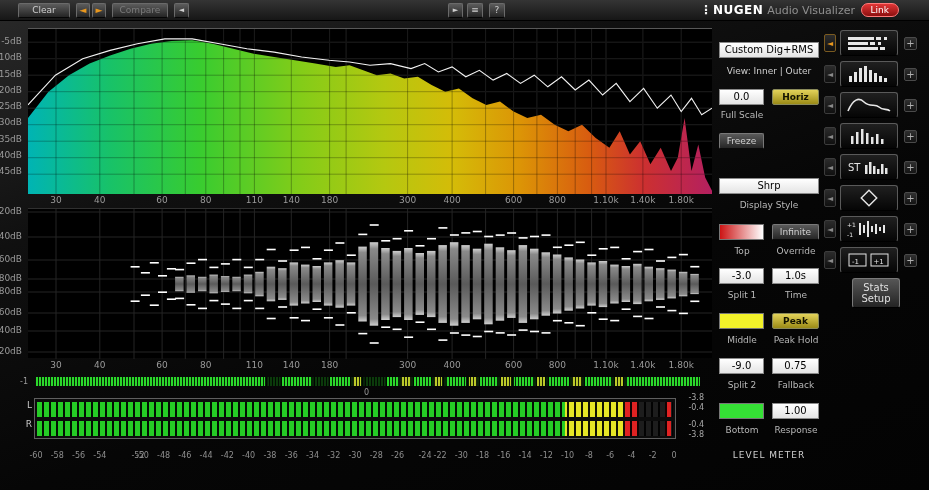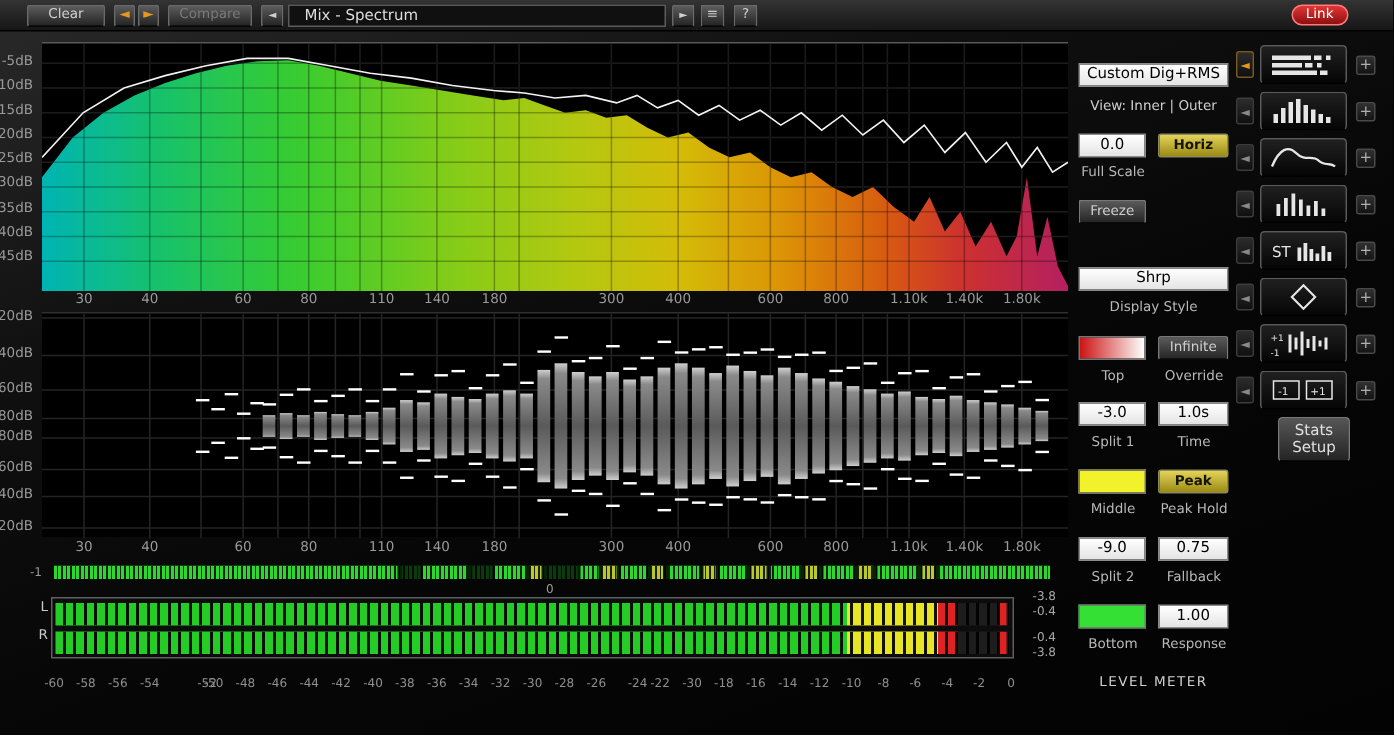--- a/index.html
+++ b/index.html
@@ -97,24 +97,24 @@
 <body>
 
 <div id="app">
 
   <div id="toolbar">
     <div class="tbtn" style="left:18px;width:52px;">Clear</div>
     <div class="tbtn" style="left:76px;width:14px;color:#e8971e;">◄</div>
     <div class="tbtn" style="left:92px;width:14px;color:#e8971e;">►</div>
     <div class="tbtn" style="left:112px;width:56px;color:#7a7a7a;">Compare</div>
     <div class="tbtn" style="left:174px;width:15px;font-size:7px;">◄</div>
-    <div id="preset-box">Mix - Spectrum</div>
     <div class="tbtn" style="left:448px;width:15px;font-size:7px;">►</div>
     <div class="tbtn" style="left:467px;width:16px;">≡</div>
     <div class="tbtn" style="left:489px;width:16px;">?</div>
+    <div id="brand"><span class="dots">⋮</span><span class="nugen">NUGEN</span><span class="suffix">Audio Visualizer</span></div>
     <div id="link-btn">Link</div>
   </div>
 
   <div id="spec-y">
       <div class="ylab" style="top: 8px;">-5dB</div>
       <div class="ylab" style="top: 24.25px;">-10dB</div>
       <div class="ylab" style="top: 40.5px;">-15dB</div>
       <div class="ylab" style="top: 56.75px;">-20dB</div>
       <div class="ylab" style="top: 73px;">-25dB</div>
       <div class="ylab" style="top: 89.25px;">-30dB</div>

